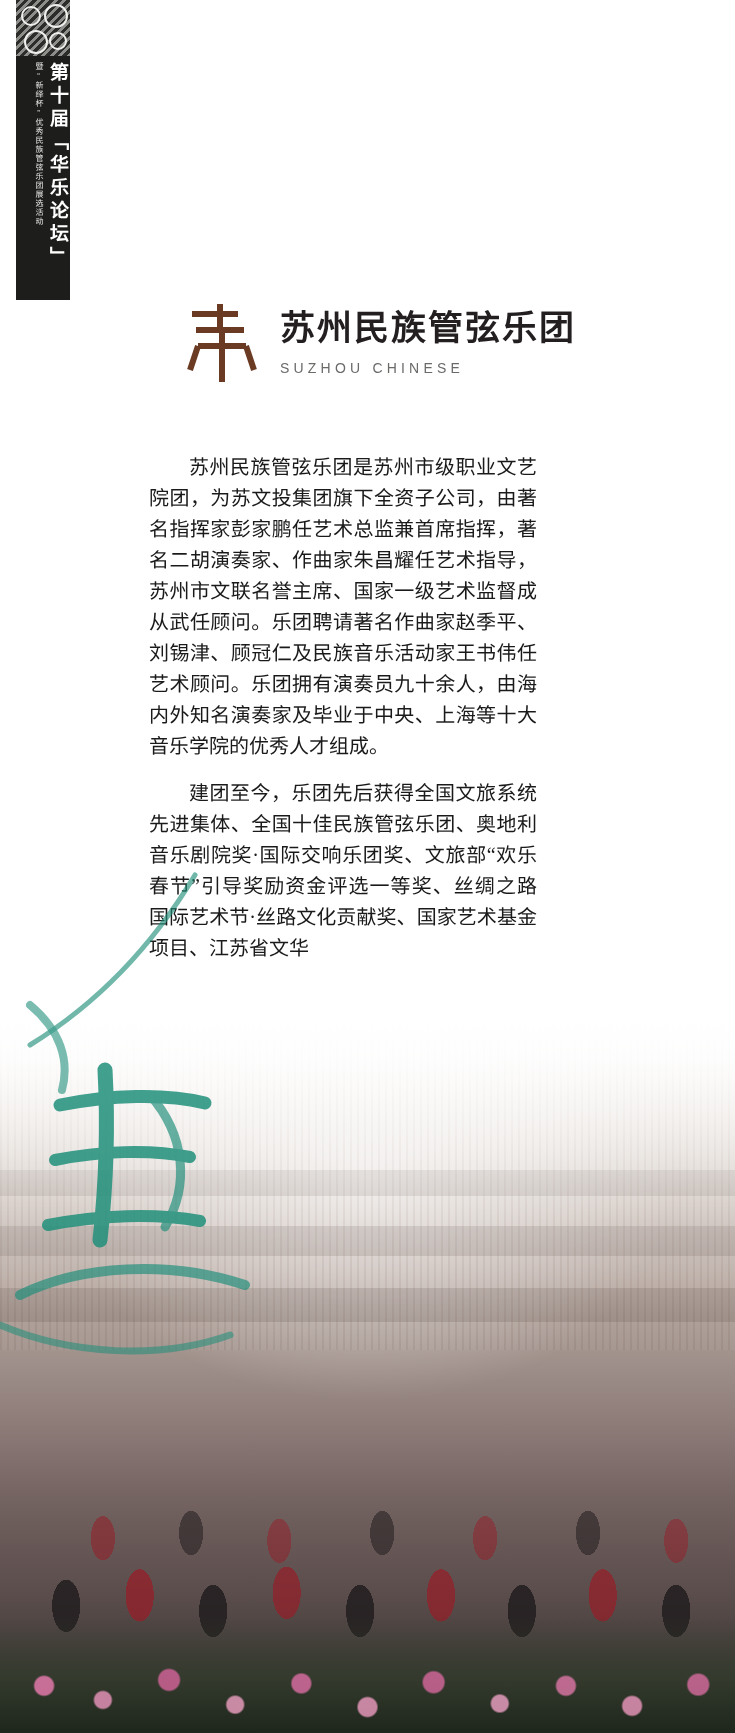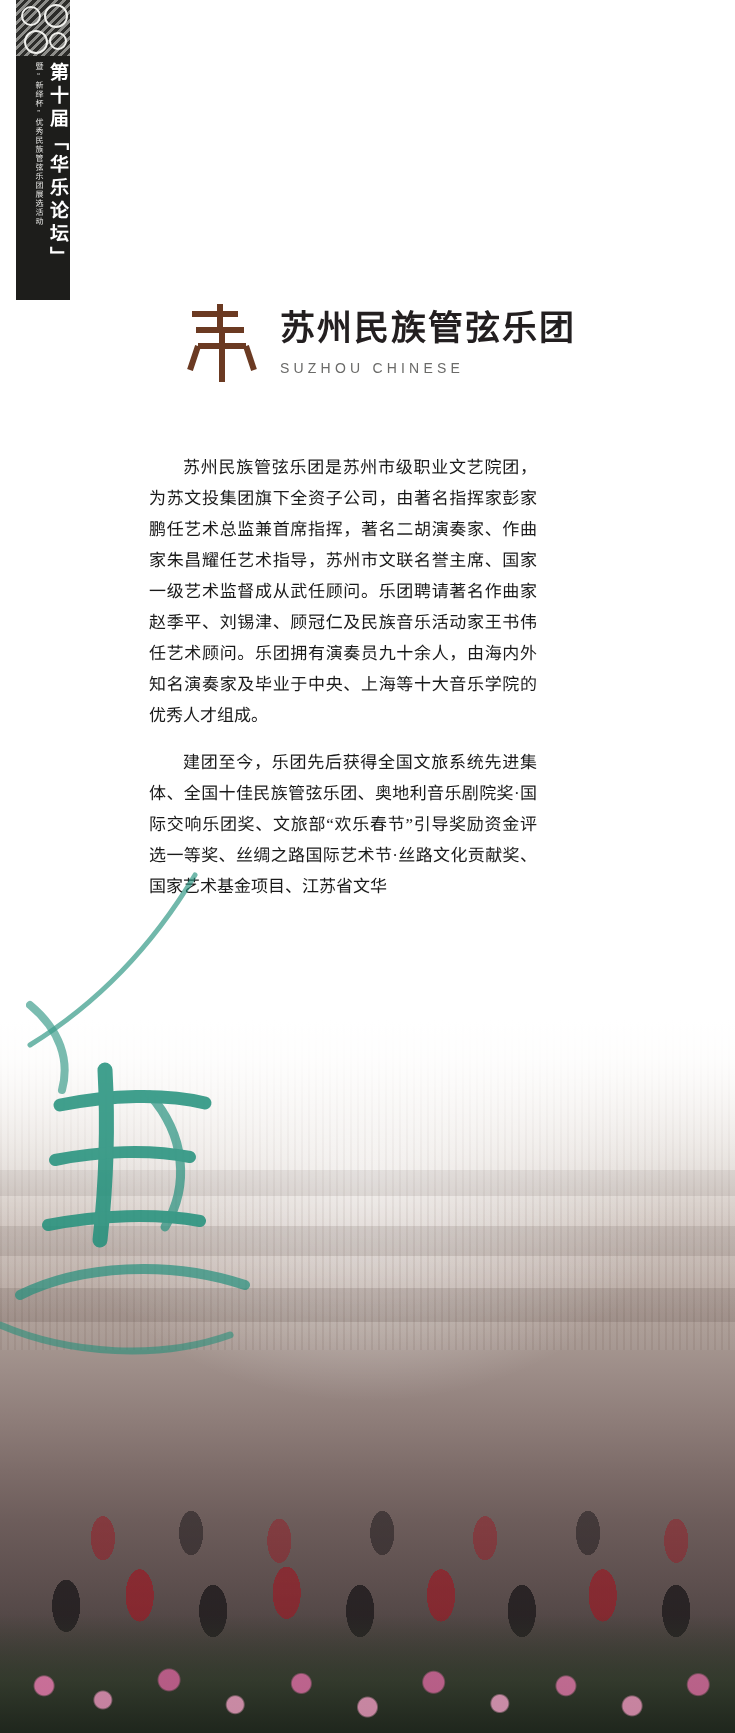--- a/index.html
+++ b/index.html
@@ -116,21 +116,21 @@
   }
 
   
   .copy {
     position: absolute;
     left: 149px;
     top: 452px;
     width: 388px;
     font-family: "Liberation Serif", serif;
     color: #1a1a1a;
-    font-size: 17px;
+    font-size: 20px;
     line-height: 31px;
     text-align: justify;
     text-justify: inter-ideograph;
   }
   .copy p {
     margin: 0 0 16px 0;
     text-indent: 2em;
   }
   .copy p:last-child { margin-bottom: 4px; }
 

